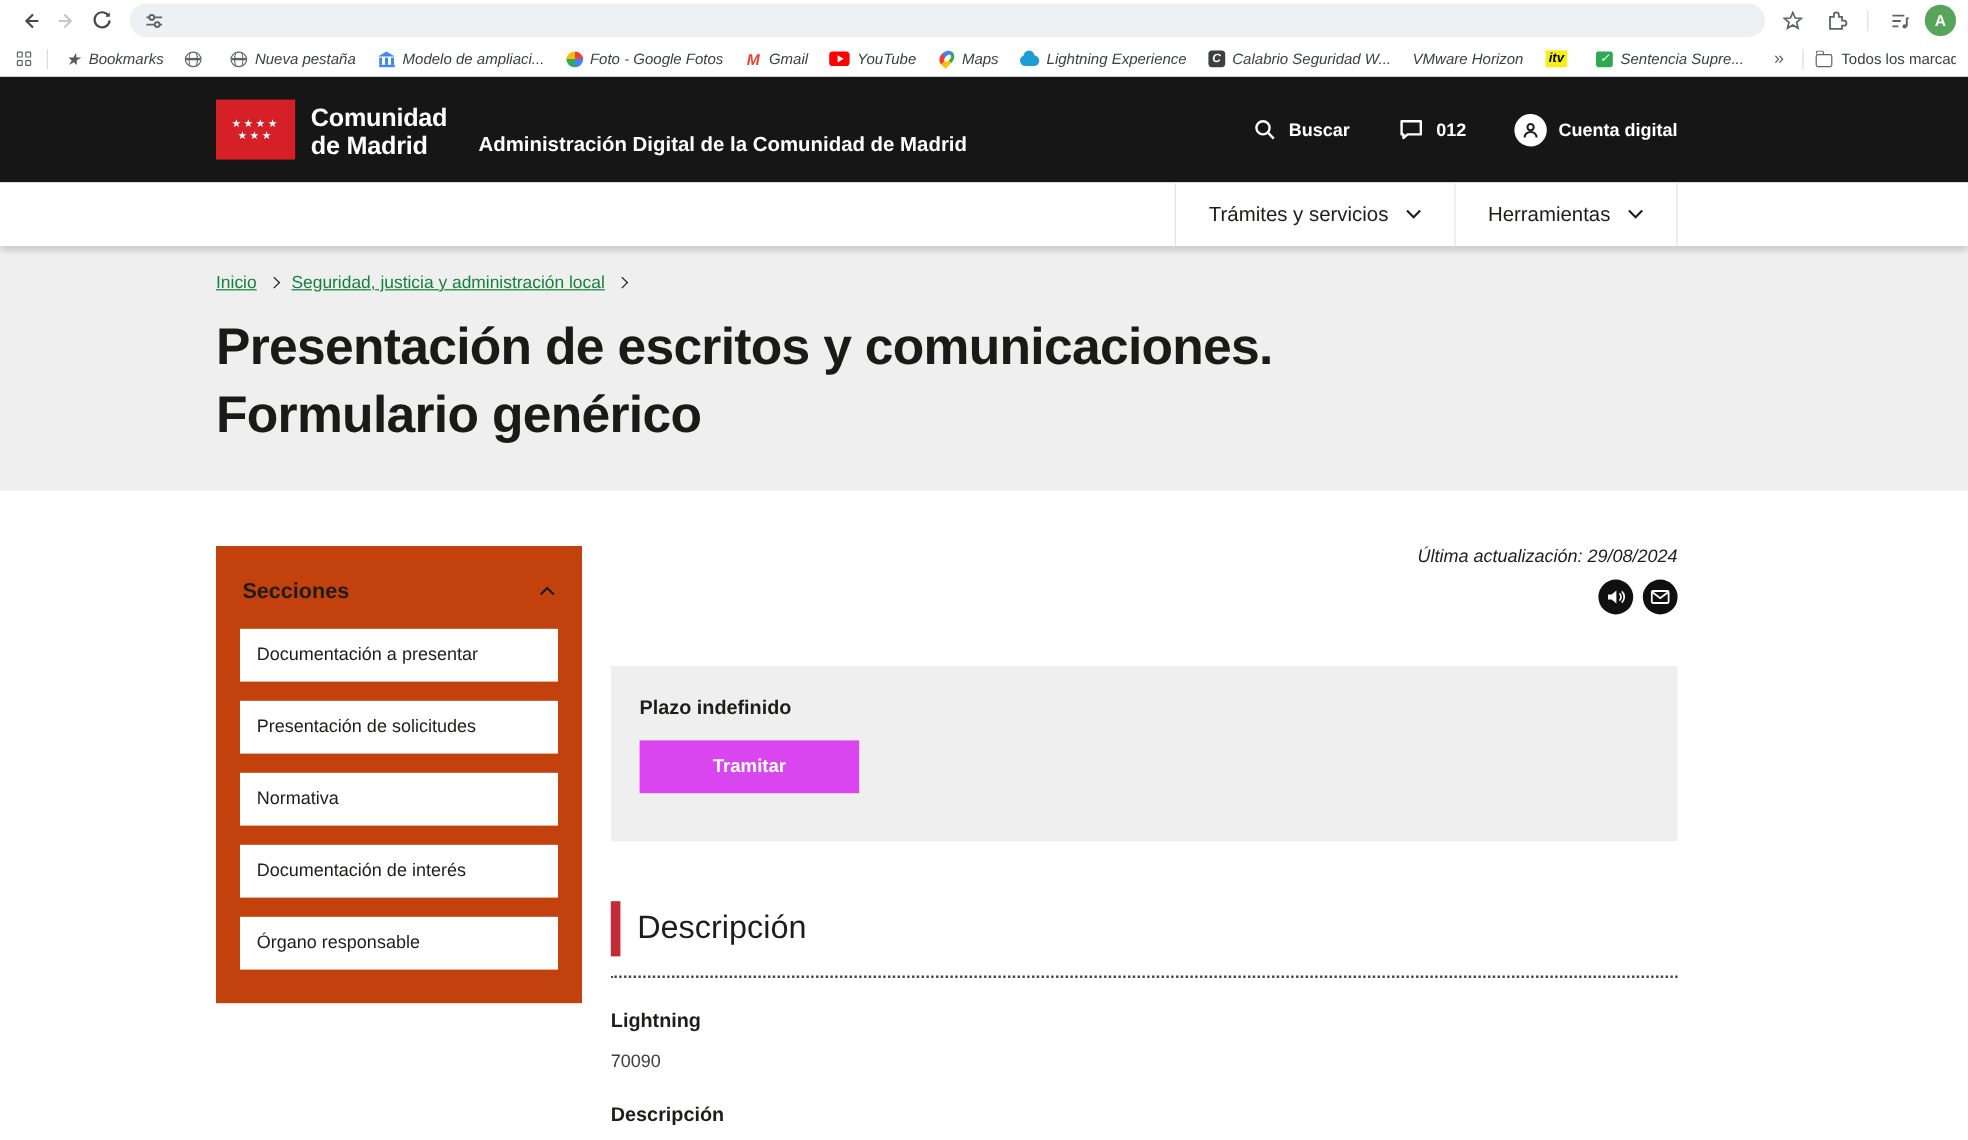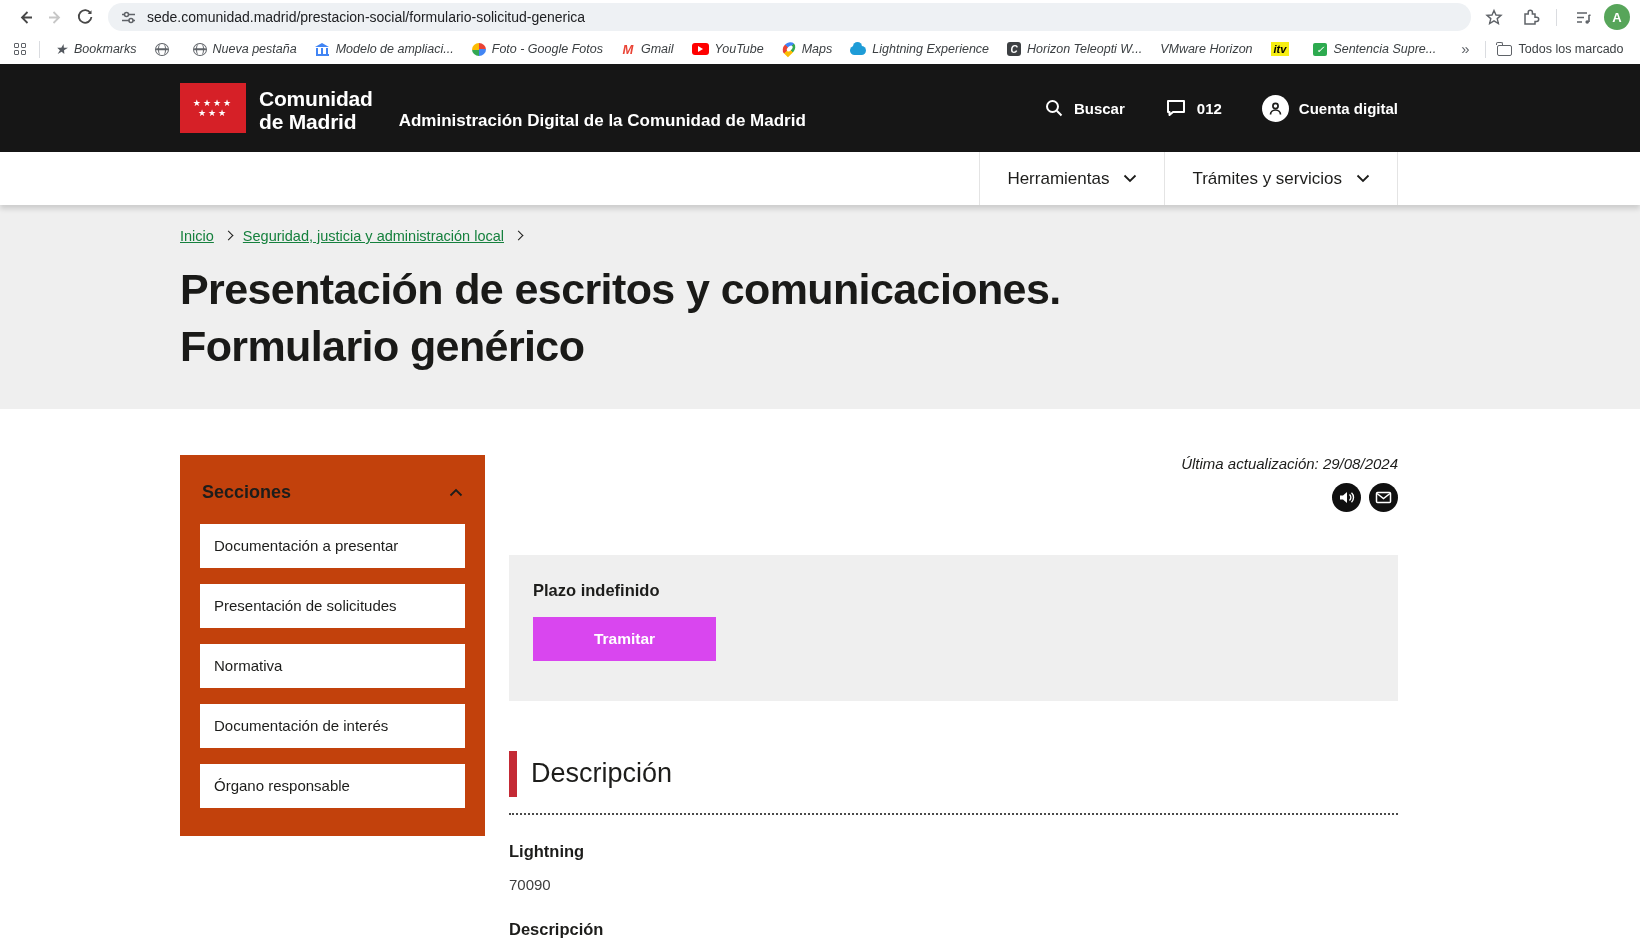--- a/index.html
+++ b/index.html
@@ -122,21 +122,20 @@
       </svg>
   </div>
   <div class="url-pill">
     <span>
       <svg width="17" height="17" viewBox="0 0 17 17" stroke="#5f6368" stroke-width="1.6" fill="none">
         <path d="M2 5.5 H15 M2 11.5 H15"></path>
           <circle cx="6.5" cy="5.5" r="2" fill="#fff"></circle>
           <circle cx="11" cy="11.5" r="2" fill="#fff"></circle>
       </svg>
     </span>
-    <span class="url-text">sede.comunidad.madrid/prestacion-social/formulario-solicitud-generica</span>
   </div>
   <div class="tb-right">
     <div class="tb-btn">
       <svg width="18" height="18" viewBox="0 0 18 18">
           <path d="M9 2.5 L11 7 L16 7.4 L12.2 10.6 L13.4 15.5 L9 12.8 L4.6 15.5 L5.8 10.6 L2 7.4 L7 7 Z" stroke="#5f6368" stroke-width="1.4" fill="none"></path>
         </svg>
     </div>
     <div class="tb-btn">
       <svg width="19" height="19" viewBox="0 0 19 19">
           <path d="M4 8 h3.2 v-1.6 a2.1 2.1 0 1 1 4.2 0 V8 H14 v3.2 h1.6 a2.1 2.1 0 1 1 0 4.2 H14 V18 H4 Z" transform="translate(0,-2)" stroke="#5f6368" stroke-width="1.5" fill="none"></path>
@@ -204,21 +203,21 @@
         <span>Maps</span>
       </div>
 
       <div class="bm-item">
         <span class="bm-icon bm-cloud"></span>
         <span>Lightning Experience</span>
       </div>
 
       <div class="bm-item">
         <span class="bm-icon bm-calabrio"></span>
-        <span>Horizon Teleopti W...</span>
+        <span>Calabrio Seguridad W...</span>
       </div>
 
       <div class="bm-item">
 
         <span>VMware Horizon</span>
       </div>
 
       <div class="bm-item">
         <span class="bm-icon bm-itv"></span>
         <span></span>
@@ -268,28 +267,28 @@
           </svg>
       </span>
       <span>Cuenta digital</span>
     </div>
   </div>
 </div>
 
 <div class="nav-row">
 
     <div class="nav-item">
-      <span>Herramientas</span>
+      <span>Trámites y servicios</span>
       <svg width="14" height="9" viewBox="0 0 14 9">
         <path d="M1.5 1.5 L7 7 L12.5 1.5" stroke="#1d1d1b" stroke-width="1.8" fill="none"></path>
       </svg>
     </div>
 
     <div class="nav-item">
-      <span>Trámites y servicios</span>
+      <span>Herramientas</span>
       <svg width="14" height="9" viewBox="0 0 14 9">
         <path d="M1.5 1.5 L7 7 L12.5 1.5" stroke="#1d1d1b" stroke-width="1.8" fill="none"></path>
       </svg>
     </div>
   </div>
 
 <div class="hero">
   <div class="breadcrumb">
     <span class="crumb">Inicio</span>
     <span class="crumb-sep"></span>

